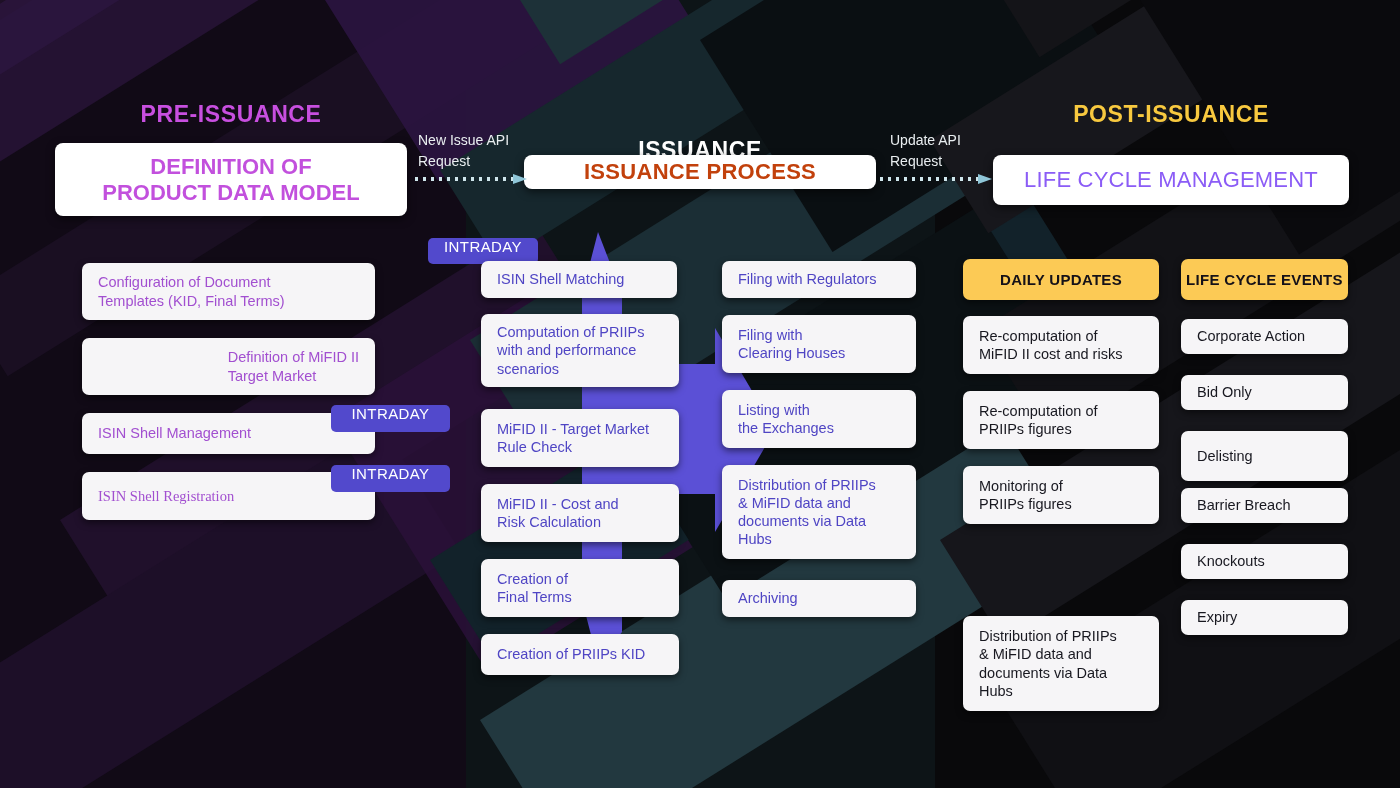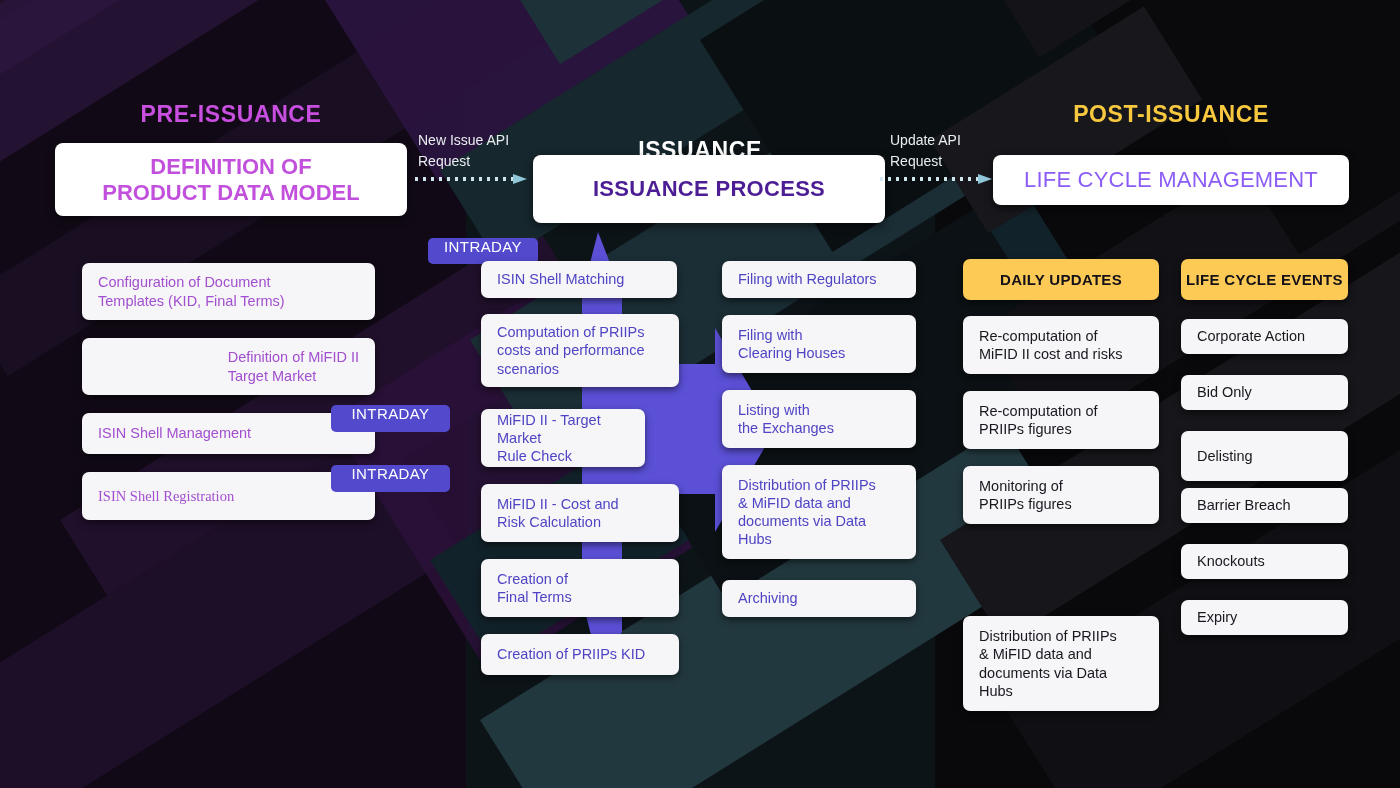--- a/index.html
+++ b/index.html
@@ -87,22 +87,22 @@
 
   
   .hdr-box {
     position: absolute; background: #ffffff; border-radius: 8px;
     display: flex; align-items: center; justify-content: center;
     text-align: center; font-weight: bold; line-height: 1.18;
     box-shadow: 0 3px 9px rgba(0,0,0,.55);
   }
   #hdr-pre  { left: 55px;  top: 143px; width: 352px; height: 73px;
               font-size: 22px; color: #c250dd; }
-  #hdr-iss  { left: 524px; top: 155px; width: 352px; height: 68px;
-              font-size: 22px; color: #4c1d95; letter-spacing: .3px; margin-left: 9px; }
+  #hdr-iss  { left: 524px; top: 155px; width: 352px; height: 34px;
+              font-size: 22px; color: #c2410c; letter-spacing: .3px; }
   #hdr-post { left: 993px; top: 155px; width: 356px; height: 50px;
               font-size: 22px; color: #8b5cf6; font-weight: normal; letter-spacing: .2px; }
 
   
   .api-label {
     position: absolute; color: #e9eef0; font-size: 14px; line-height: 1.5;
     white-space: pre-line;
   }
   #api1-label { left: 418px; top: 130px; }
   #api2-label { left: 890px; top: 130px; }
@@ -220,24 +220,24 @@
   </div>
 
   <div class="badge" style="left:428px; top:238px; width:110px; height:26px;">
     <span>INTRADAY</span>
   </div>
   <div class="card card-indigo" style="left:481px; top:261px; width:196px; height:37px;">
     <span>ISIN Shell Matching</span>
   </div>
   <div class="card card-indigo" style="left:481px; top:314px; width:198px; height:73px;">
     <span>Computation of PRIIPs
-costs and performance
+with and performance
 scenarios</span>
   </div>
-  <div class="card card-indigo" style="left:481px; top:409px; width:164px; height:58px;">
+  <div class="card card-indigo" style="left:481px; top:409px; width:198px; height:58px;">
     <span>MiFID II - Target Market
 Rule Check</span>
   </div>
   <div class="card card-indigo" style="left:481px; top:484px; width:198px; height:58px;">
     <span>MiFID II - Cost  and
 Risk Calculation</span>
   </div>
   <div class="card card-indigo" style="left:481px; top:559px; width:198px; height:58px;">
     <span>Creation of
 Final Terms</span>

